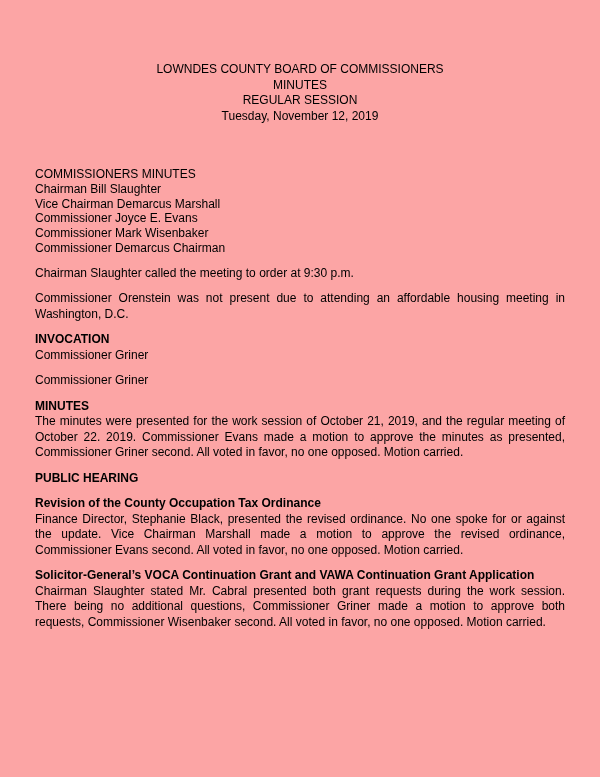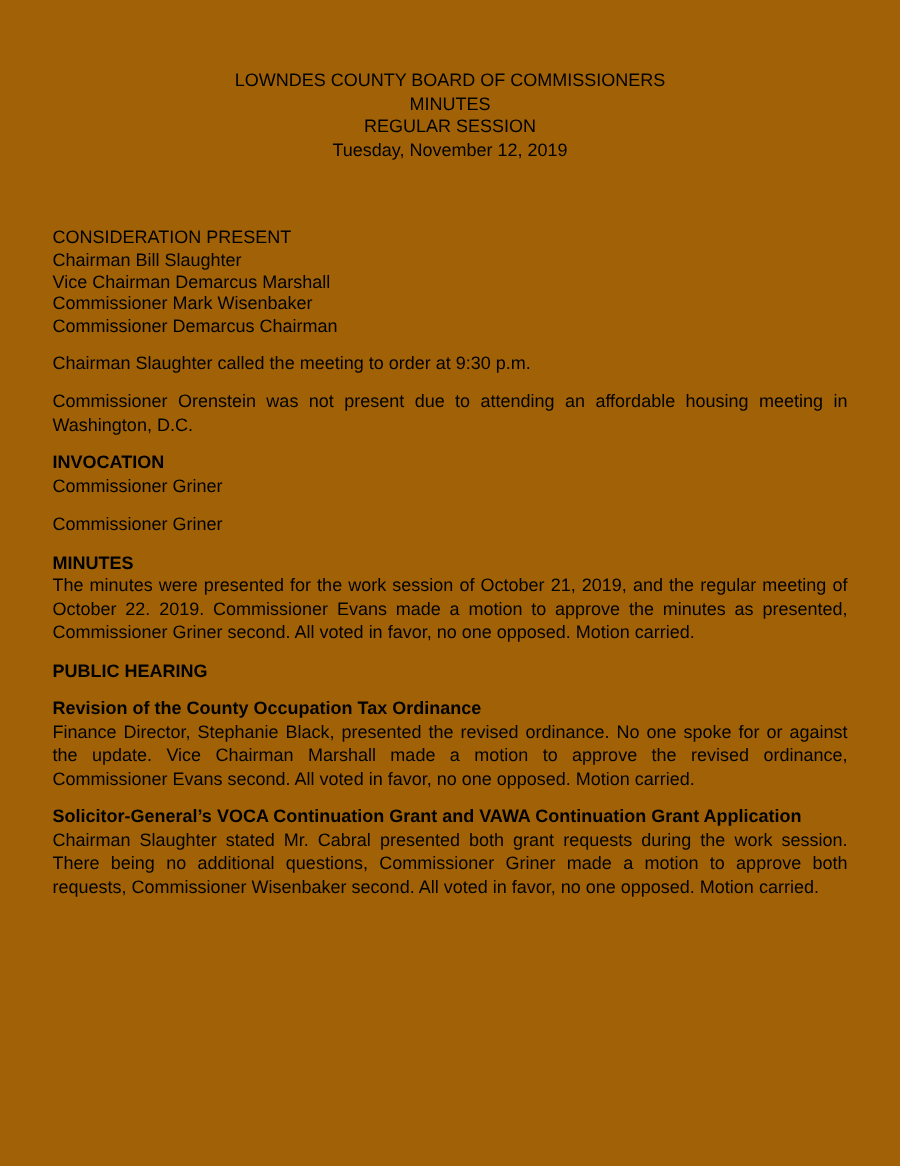--- a/index.html
+++ b/index.html
@@ -9,22 +9,22 @@
     height: 777px;
     font-family: "Liberation Sans", sans-serif;
     font-size: 12px;
     line-height: 15.5px;
     color: #000000;
     overflow: hidden;
   }
   .page {
     width: 600px;
     height: 777px;
-    padding: 46px 35px 20px 35px;
-    background: #a16207;
+    padding: 62px 35px 20px 35px;
+    background: #fca5a5;
   }
   .doc-header {
     text-align: center;
     margin-bottom: 43px;
   }
   .doc-header div { line-height: 15.5px; }
   .block { margin-bottom: 10px; }
   .attendance div { line-height: 14.8px; }
   .heading-bold { font-weight: bold; }
   .heading-plain { font-weight: normal; }
@@ -39,23 +39,24 @@
 <div class="page">
 
   <header class="doc-header">
     <div>LOWNDES COUNTY BOARD OF COMMISSIONERS</div>
     <div>MINUTES</div>
     <div>REGULAR SESSION</div>
     <div>Tuesday, November 12, 2019</div>
   </header>
 
   <section class="block attendance">
-    <div class="heading-plain">CONSIDERATION PRESENT</div>
+    <div class="heading-plain">COMMISSIONERS MINUTES</div>
     <div>Chairman Bill Slaughter</div>
     <div>Vice Chairman Demarcus Marshall</div>
+    <div>Commissioner Joyce E. Evans</div>
     <div>Commissioner Mark Wisenbaker</div>
     <div>Commissioner Demarcus Chairman</div>
   </section>
 
   <p class="block body-short">Chairman Slaughter called the meeting to order at 9:30 p.m.</p>
 
   <p class="block body-text">Commissioner Orenstein was not present due to attending an affordable housing meeting in Washington, D.C.</p>
 
   <section class="section">
     <div class="heading-bold">INVOCATION</div>

